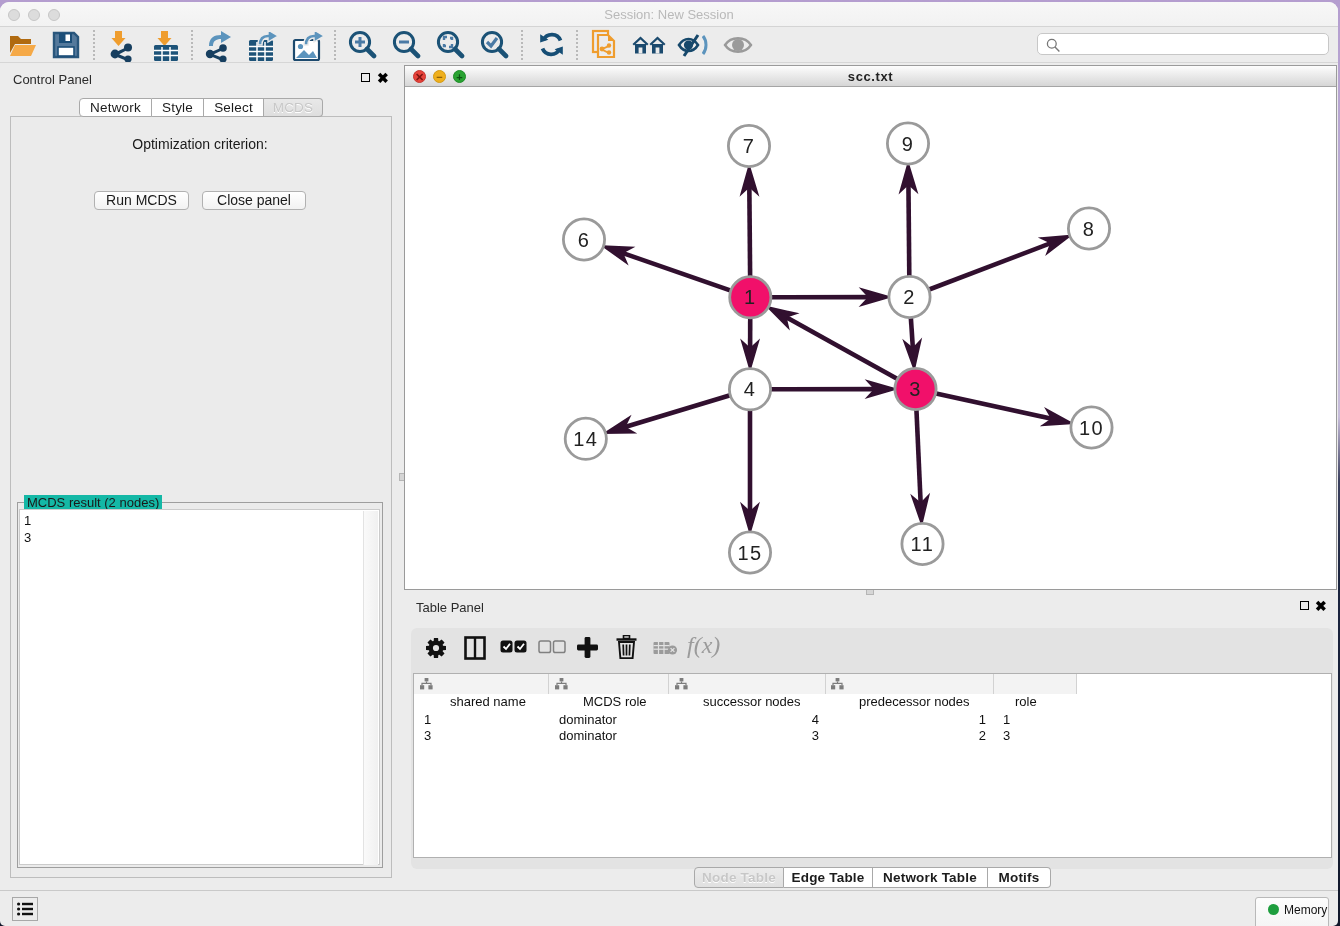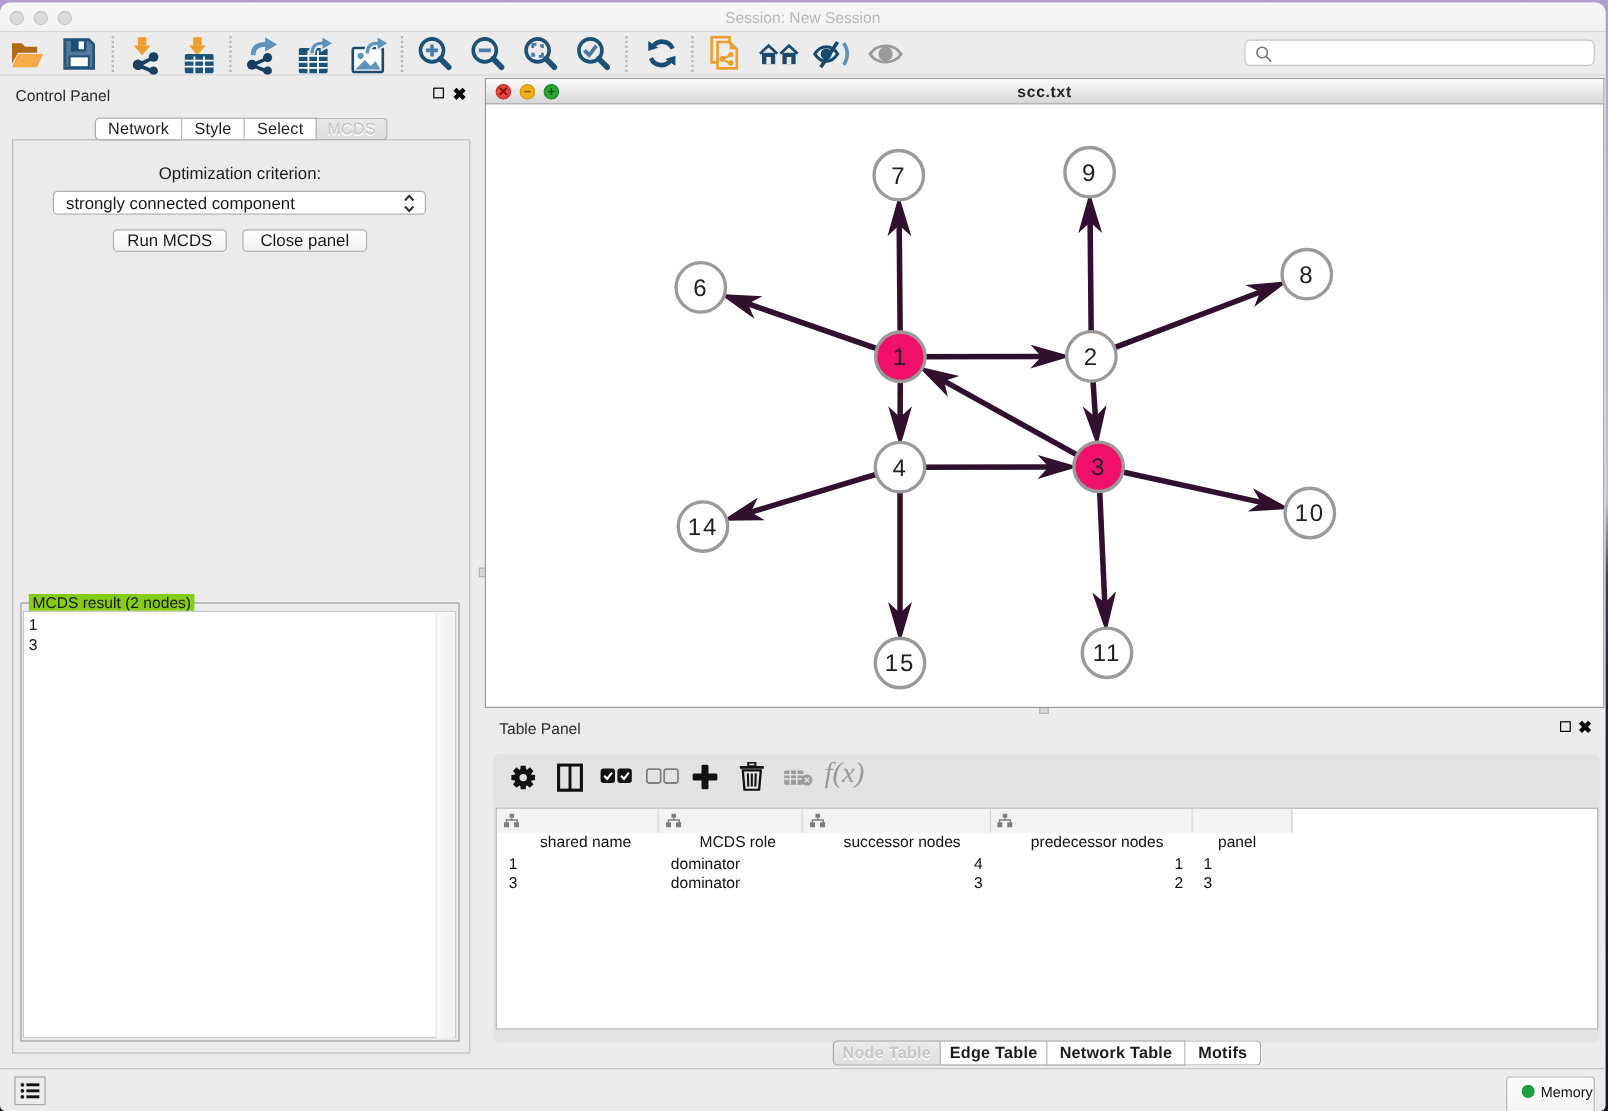--- a/index.html
+++ b/index.html
@@ -34,21 +34,21 @@
              border:1px solid #bdbdbd; background:#ebebeb; }
   .optlabel { position:absolute; left:0; top:136px; width:400px; text-align:center; font-size:14px; color:#1a1a1a; }
   .combo { position:absolute; left:44px; top:159px; width:311px; height:20px; background:#fff;
            border:1px solid #b1b1b1; border-radius:4px; font-size:14px; color:#1a1a1a;
            line-height:18px; padding-left:10px; }
   .btn { position:absolute; top:191px; height:19px; background:linear-gradient(#ffffff,#f2f2f2);
          border:1px solid #b1b1b1; border-radius:4px; font-size:14px; color:#1a1a1a;
          text-align:center; line-height:17px; }
   .fieldset { position:absolute; left:17px; top:502px; width:366px; height:366px;
               border:1px solid #9e9e9e; }
-  .fieldlabel { position:absolute; left:24px; top:495px; background:#84cc16; padding:0 3px;
+  .fieldlabel { position:absolute; left:24px; top:495px; background:#14b8a6; padding:0 3px;
                 font-size:13px; color:#1a1a1a; }
   .mcdsbox { position:absolute; left:19px; top:509px; width:361px; height:356px; background:#fff;
              border:1px solid #cbcbcb; font-size:13px; line-height:17px; color:#111; }
   
   .netwin { position:absolute; left:404px; top:65px; width:933px; height:525px;
             border:1px solid #9a9a9a; background:#fff; }
   .netbar { position:absolute; left:0; top:0; width:100%; height:21px;
             background:linear-gradient(#fdfdfd,#d6d6d6); border-bottom:1px solid #a5a5a5; }
   .dot { position:absolute; top:3.5px; width:13px; height:13px; border-radius:50%;
          font-size:11px; font-weight:bold; text-align:center; line-height:13px; }
@@ -255,26 +255,20 @@
   <div class="cp-title">Control Panel</div>
   <div class="panefloat" style="left:361px;top:73px"></div>
   <div class="paneclose" style="left:377px;top:72px">✖</div>
   <div class="cpframe"></div>
   <div class="tabseg" style="left:79px;width:73px;border-radius:4px 0 0 4px">Network</div>
   <div class="tabseg" style="left:152px;width:52px;border-left:none">Style</div>
   <div class="tabseg" style="left:204px;width:60px;border-left:none">Select</div>
   <div class="tabseg" style="left:264px;width:59px;border-left:none;border-radius:0 4px 4px 0;
        background:linear-gradient(#e8e8e8,#dedede);color:#c7c7c7;text-shadow:0 1px 0 #fff">MCDS</div>
   <div class="optlabel">Optimization criterion:</div>
-  <div class="combo">strongly connected component
-    <svg width="12" height="15" style="position:absolute;right:7px;top:1.5px" viewBox="0 0 12 15">
-      <path d="M2.5 5 L6 1.2 L9.5 5" fill="none" stroke="#333" stroke-width="1.8"></path>
-      <path d="M2.5 10 L6 13.8 L9.5 10" fill="none" stroke="#333" stroke-width="1.8"></path>
-    </svg>
-  </div>
   <div class="btn" style="left:94px;width:95px">Run MCDS</div>
   <div class="btn" style="left:202px;width:104px">Close panel</div>
   <div class="fieldset"></div>
   <div class="fieldlabel">MCDS result (2 nodes)</div>
   <div class="mcdsbox">
     <div style="position:absolute;left:4px;top:2px">1<br>3</div>
     <div style="position:absolute;right:1px;top:1px;width:15px;height:354px;background:linear-gradient(90deg,#fafafa,#f0f0f0);border-left:1px solid #e3e3e3"></div>
   </div>
 
   <div class="abs" style="left:399px;top:473px;width:6px;height:8px;background:#d6d6d6;border:1px solid #b5b5b5"></div>
@@ -441,21 +435,21 @@
     <div class="td" style="left:703px;top:677.5px">successor nodes</div>
     <svg class="abs" style="left:831px;top:678px" width="13" height="12" viewBox="0 0 13 12">
       <g fill="#7d7d7d">
             <rect x="4.6" y="0" width="3.8" height="3.4"></rect>
             <rect x="0" y="7.2" width="4.2" height="4.2"></rect>
             <rect x="8.4" y="7.2" width="4.2" height="4.2"></rect>
           </g>
       <path d="M6.5 3.4 v2 M2 7.2 v-1.8 h9 v1.8" stroke="#7d7d7d" stroke-width="1.2" fill="none"></path>
     </svg>
     <div class="td" style="left:859px;top:677.5px">predecessor nodes</div>
-    <div class="td" style="left:1015px;top:677.5px">panel</div>
+    <div class="td" style="left:1015px;top:677.5px">role</div>
   </div>
   <div id="tabledata">
     <div class="td" style="left:424px;top:696px">1</div>
     <div class="td" style="left:559px;top:696px">dominator</div>
     <div class="td" style="left:669px;top:696px;width:150px;text-align:right">4</div>
     <div class="td" style="left:826px;top:696px;width:160px;text-align:right">1</div>
     <div class="td" style="left:1003px;top:696px">1</div>
     <div class="td" style="left:424px;top:712px">3</div>
     <div class="td" style="left:559px;top:712px">dominator</div>
     <div class="td" style="left:669px;top:712px;width:150px;text-align:right">3</div>

